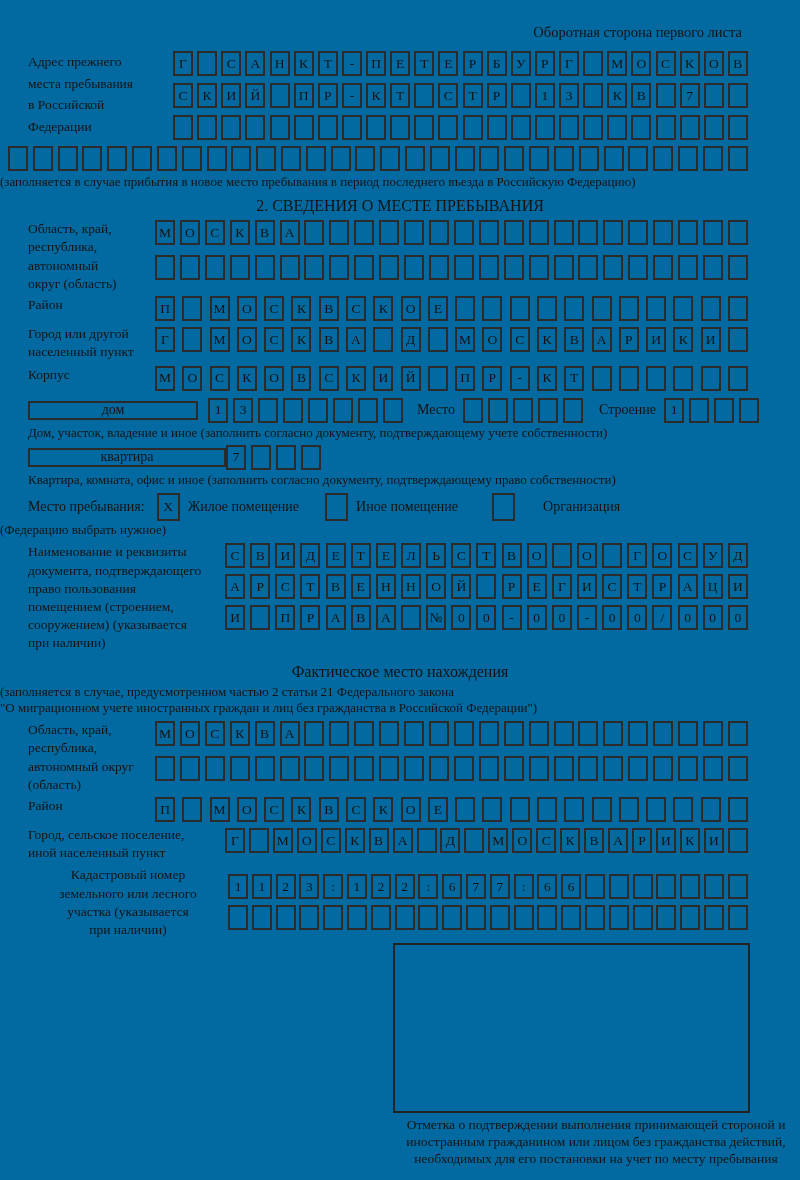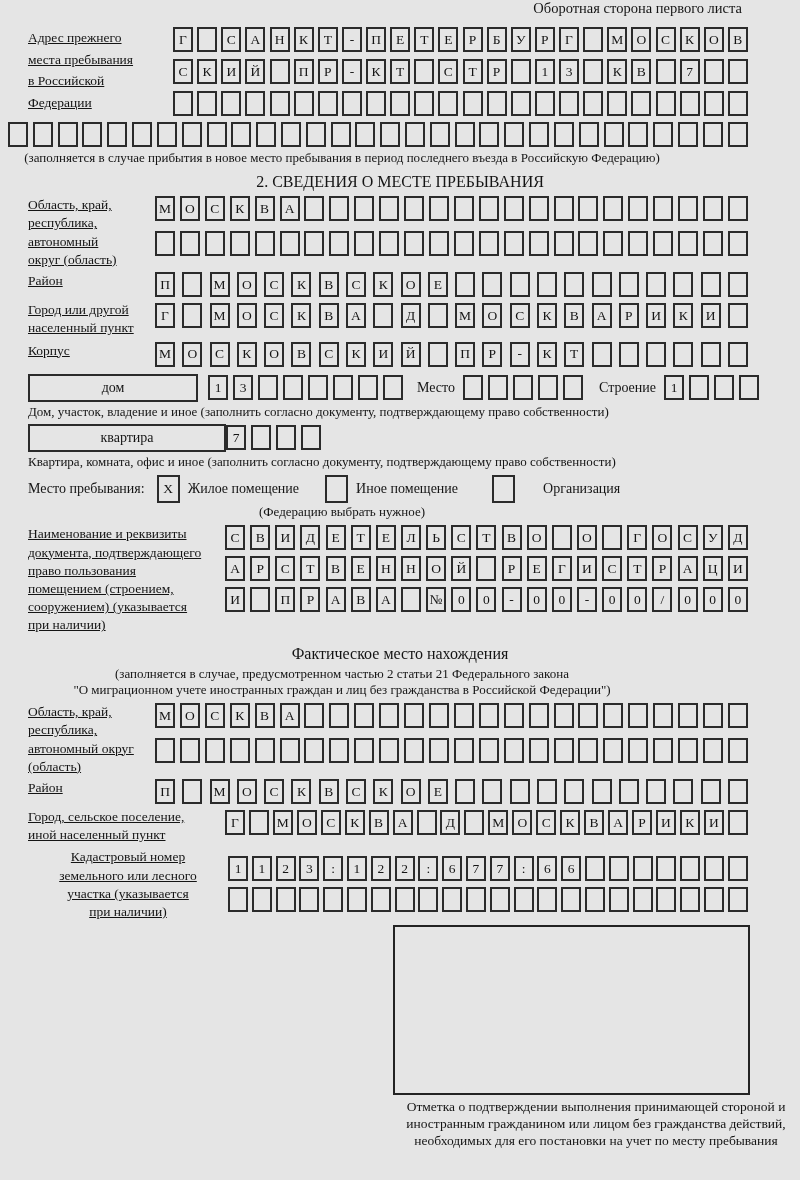--- a/index.html
+++ b/index.html
@@ -1,39 +1,39 @@
 <!DOCTYPE html>
 <html><head>
 <meta charset="utf-8">
 <style>
   html,body{margin:0;padding:0;background:#fff;}
-  .page{width:800px;height:1180px;box-sizing:border-box;padding:0 0 0 28px;
-    font-family:"Liberation Serif","DejaVu Serif",serif;color:#141414;background:#e5e5e5;
+  .page{width:800px;height:1180px;box-sizing:border-box;padding:24px 0 0 28px;
+    font-family:"Liberation Serif","DejaVu Serif",serif;color:#141414;background:#0369a1;
     overflow:hidden;position:relative;}
   .corner{text-align:right;padding-right:58px;font-size:14.5px;}
   .frow{display:flex;align-items:flex-start;}
-  .label{width:127px;flex:none;font-size:13.5px;line-height:1.35;white-space:pre-line;text-decoration:underline;}
+  .label{width:127px;flex:none;font-size:13.5px;line-height:1.35;white-space:pre-line;}
   .label.w145{width:145px;line-height:1.6;}
   .label.w197{width:197px;}
   .label.w200{width:200px;text-align:center;}
   .rows{display:flex;flex-direction:column;}
   .g7>*+*{margin-top:7px;} .g10>*+*{margin-top:10px;} .g6>*+*{margin-top:6px;}
   .boxes{display:flex;justify-content:space-between;}
   .boxes.compact{justify-content:flex-start;}
   .compact .cell+.cell{margin-left:5px;}
   .cell{flex:none;width:20px;height:25px;border:2px solid #2b2b2b;box-sizing:border-box;
     display:flex;align-items:center;justify-content:center;font-size:13.5px;}
   .bigcell .cell{width:23px;height:28px;}
   .w575{width:575px;} .w740{width:740px;margin-left:-20px;} .w593{width:593px;}
   .w523{width:523px;} .w520{width:520px;}
   .note{font-size:13px;line-height:1.25;}
-  .center{margin-left:-28px;width:684px;text-align:center;}
+  .center{margin-left:-28px;width:684px;text-align:left;}
   .heading{margin-left:-28px;width:800px;text-align:center;font-weight:normal;font-size:16px;}
   .dom-row{display:flex;align-items:center;}
-  .widebox{border:2px solid #2b2b2b;box-sizing:border-box;height:28px;flex:none;
+  .widebox{border:2px solid #2b2b2b;box-sizing:border-box;height:19px;flex:none;
     display:flex;align-items:center;justify-content:center;font-size:14px;}
   .dom-w{width:170px;margin-right:10px;}
   .kv-w{width:198px;}
   .inline-label{font-size:14px;flex:none;}
   .mesto-row{display:flex;align-items:center;font-size:14px;}
   .stamp-box{width:357px;height:170px;border:2px solid #232323;box-sizing:border-box;margin-left:365px;}
   .stamp-note{width:400px;margin-left:368px;text-align:center;font-size:13.5px;line-height:1.25;}
   .mt1{margin-top:1px;}.mt2{margin-top:2px;}.mt3{margin-top:3px;}.mt4{margin-top:4px;}
   .mt5{margin-top:5px;}.mt6{margin-top:6px;}.mt7{margin-top:7px;}.mt8{margin-top:8px;}
   .mt10{margin-top:10px;}
@@ -334,21 +334,21 @@
         <span class="cell"></span>
       </div>
     <div class="inline-label" style="margin:0 8px 0 16px;">Строение</div>
     <div class="boxes compact">
         <span class="cell">1</span>
         <span class="cell"></span>
         <span class="cell"></span>
         <span class="cell"></span>
       </div>
   </div>
-  <div class="note mt2">Дом, участок, владение и иное (заполнить согласно документу, подтверждающему право собственности)</div>
+  <div class="note mt2">Дом, участок, владение и иное (заполнить согласно документу, подтверждающему учете собственности)</div>
 
   <div class="dom-row mt4">
     <div class="widebox kv-w">квартира</div>
     <div class="boxes compact">
         <span class="cell">7</span>
         <span class="cell"></span>
         <span class="cell"></span>
         <span class="cell"></span>
       </div>
   </div>

